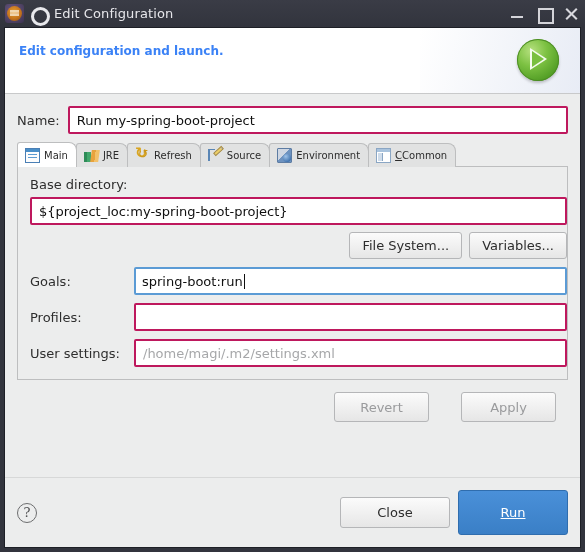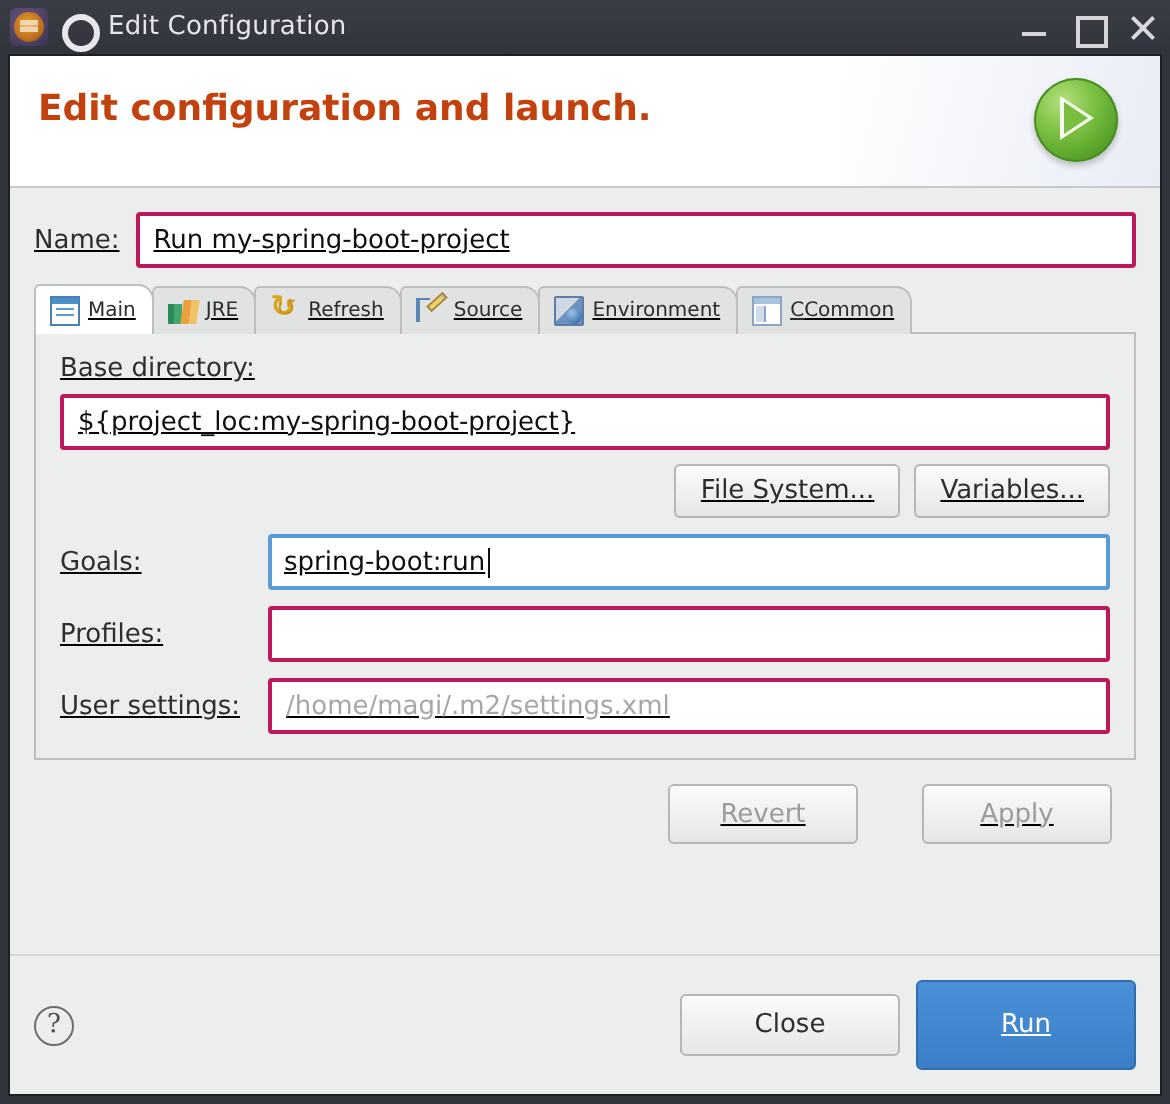--- a/index.html
+++ b/index.html
@@ -98,23 +98,23 @@
 
   
   .banner {
     flex: 0 0 66px;
     background: #ffffff;
     position: relative;
     border-bottom: 1px solid #c8c9ca;
     display: flex; align-items: flex-start;
   }
   .banner-title {
-    font-size: 18px;
+    font-size: 12px;
     font-weight: bold;
-    color: #c2410c;
+    color: #3b82f6;
     padding: 16px 0 0 14px;
   }
   .banner-grad {
     position: absolute; right: 0; top: 0; bottom: 0; width: 160px;
     background: linear-gradient(105deg, rgba(255,255,255,1) 0%, rgba(232,236,245,1) 100%);
   }
   .run-big-icon {
     position: absolute; right: 18px; top: 8px;
     width: 48px; height: 48px;
   }
@@ -139,21 +139,20 @@
     border-bottom: 8px solid transparent;
   }
 
   
   .content {
     flex: 1 1 auto;
     background: #eceded;
     padding: 12px 12px 0 12px;
     display: flex; flex-direction: column;
     min-height: 0;
-    text-decoration: underline;
   }
 
   .name-row {
     display: flex; align-items: center;
     gap: 8px;
     margin-bottom: 8px;
   }
   .name-label { font-size: 13px; color: #2e2e2e; }
   .txt {
     flex: 1 1 auto;
@@ -281,21 +280,21 @@
   .ti-common::after {
     content:""; position:absolute; left:1px; top:4px; bottom:1px; width:4px;
     background:#cfdcea; border-right:1px solid #8aa6c4;
   }
 
   
   .tab-panel {
     border: 1px solid #bdbebf;
     background: #eceded;
     flex: 0 0 auto;
-    padding: 10px 12px 12px 12px;
+    padding: 10px 0 12px 12px;
     position: relative;
   }
   .field-label { font-size: 13px; color: #2e2e2e; }
   .sect-label { font-size: 13px; color: #2e2e2e; margin-bottom: 5px; display:block; }
 
   .btn-row {
     display: flex; justify-content: flex-end; gap: 7px;
     margin-top: 7px;
   }
   .btn {

